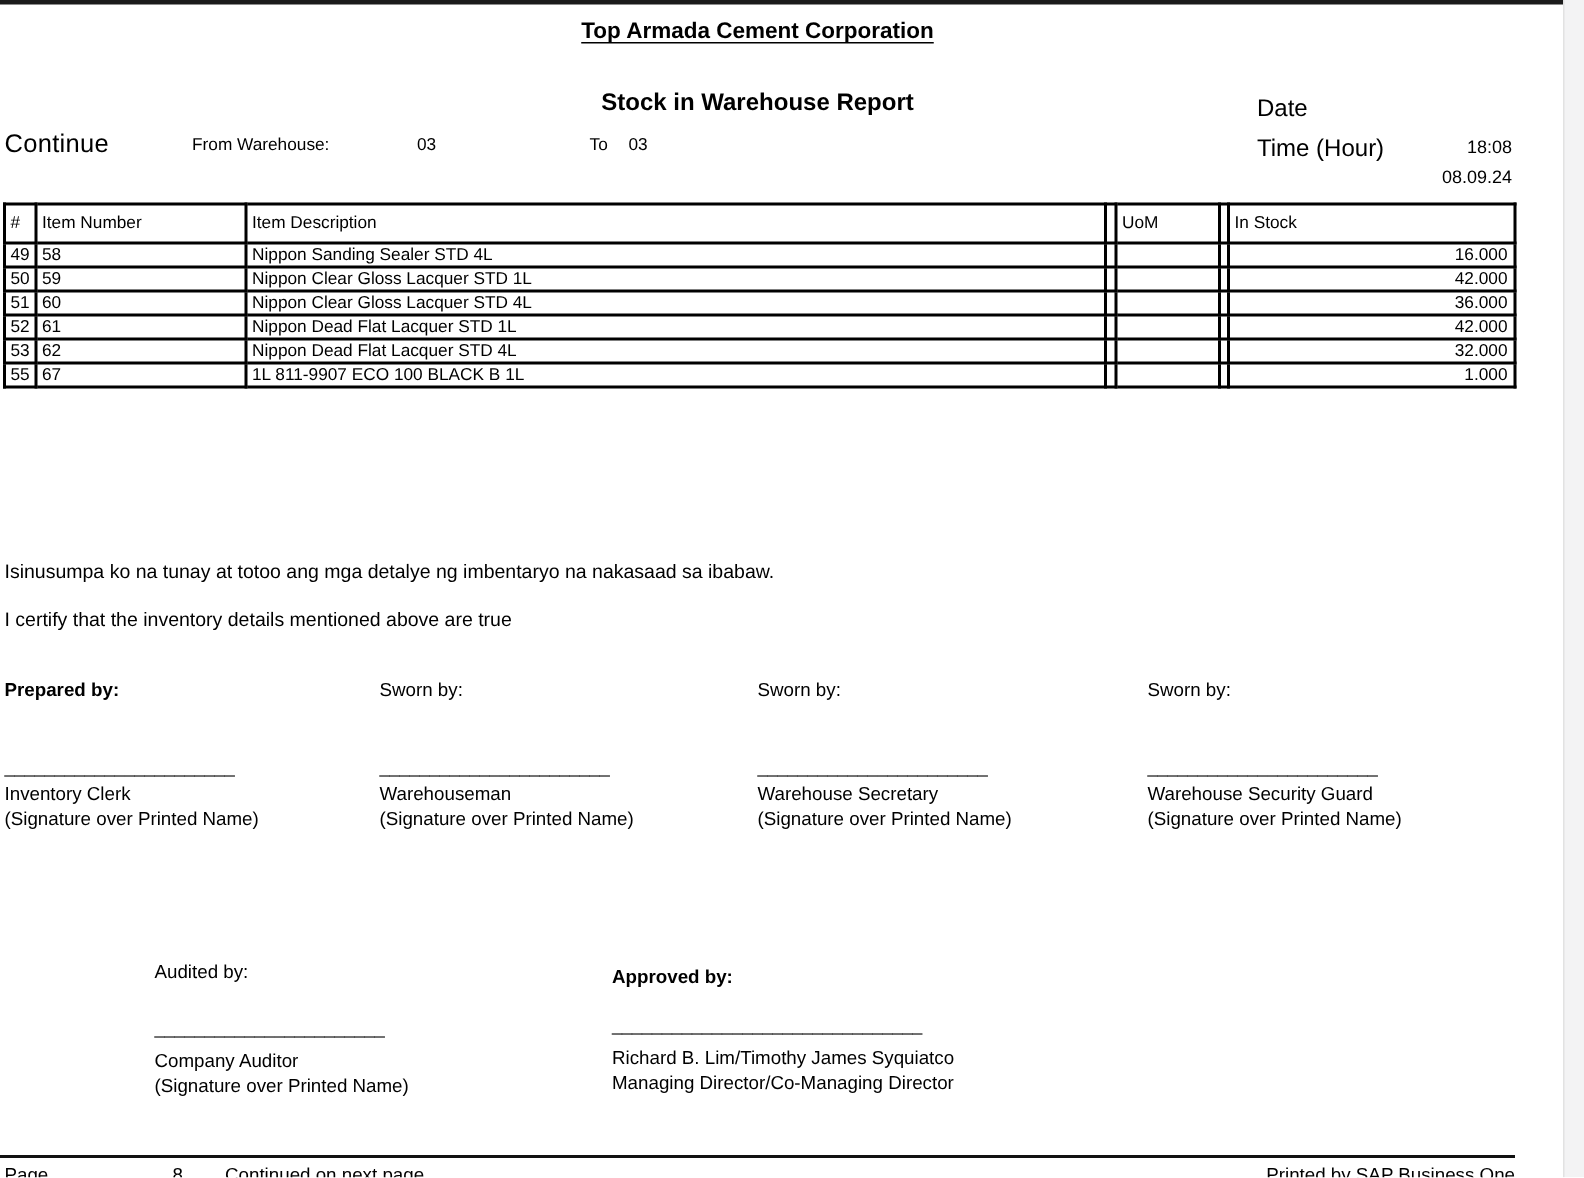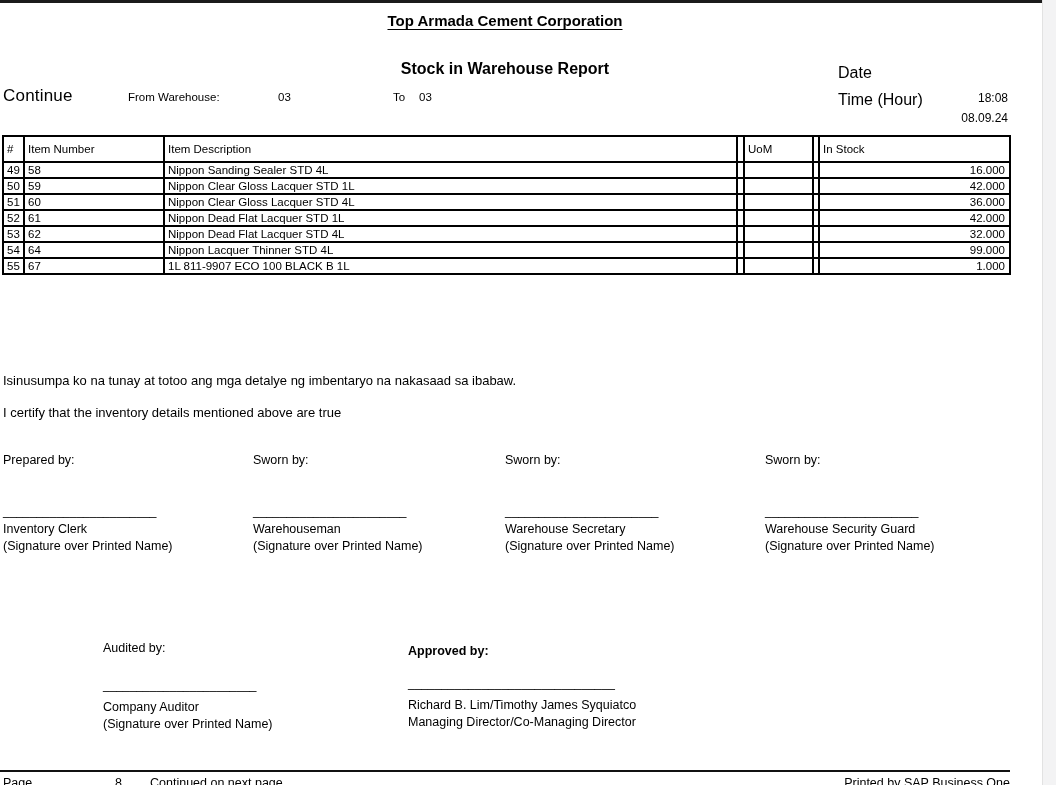--- a/index.html
+++ b/index.html
@@ -153,44 +153,35 @@
     <tr>
       <td>53</td>
       <td>62</td>
       <td>Nippon Dead Flat Lacquer STD 4L</td>
       <td></td>
       <td></td>
       <td></td>
       <td class="num-right">32.000</td>
     </tr>
     <tr>
-      <td>54</td>
-      <td>64</td>
-      <td>Nippon Lacquer Thinner STD 4L</td>
-      <td></td>
-      <td></td>
-      <td></td>
-      <td class="num-right">99.000</td>
-    </tr>
-    <tr>
       <td>55</td>
       <td>67</td>
       <td>1L 811-9907 ECO 100 BLACK B 1L</td>
       <td></td>
       <td></td>
       <td></td>
       <td class="num-right">1.000</td>
     </tr>
   </tbody>
     </table>
 
   <div class="abs cert-line" style="left:3px; top:373px;">Isinusumpa ko na tunay at totoo ang mga detalye ng imbentaryo na nakasaad sa ibabaw.</div>
   <div class="abs cert-line" style="left:3px; top:405px;">I certify that the inventory details mentioned above are true</div>
 
-  <div class="abs sig-label" style="left:3px;   top:453px;">Prepared by:</div>
+  <div class="abs sig-label" style="left:3px;   top:453px;font-weight:bold;">Prepared by:</div>
   <div class="abs sig-label" style="left:253px; top:453px;">Sworn by:</div>
   <div class="abs sig-label" style="left:505px; top:453px;">Sworn by:</div>
   <div class="abs sig-label" style="left:765px; top:453px;">Sworn by:</div>
 
   <div class="abs sig-rule" style="left:3px;   top:504px;">_______________________</div>
   <div class="abs sig-rule" style="left:253px; top:504px;">_______________________</div>
   <div class="abs sig-rule" style="left:505px; top:504px;">_______________________</div>
   <div class="abs sig-rule" style="left:765px; top:504px;">_______________________</div>
 
   <div class="abs sig-name" style="left:3px;   top:522px;">Inventory Clerk</div>

